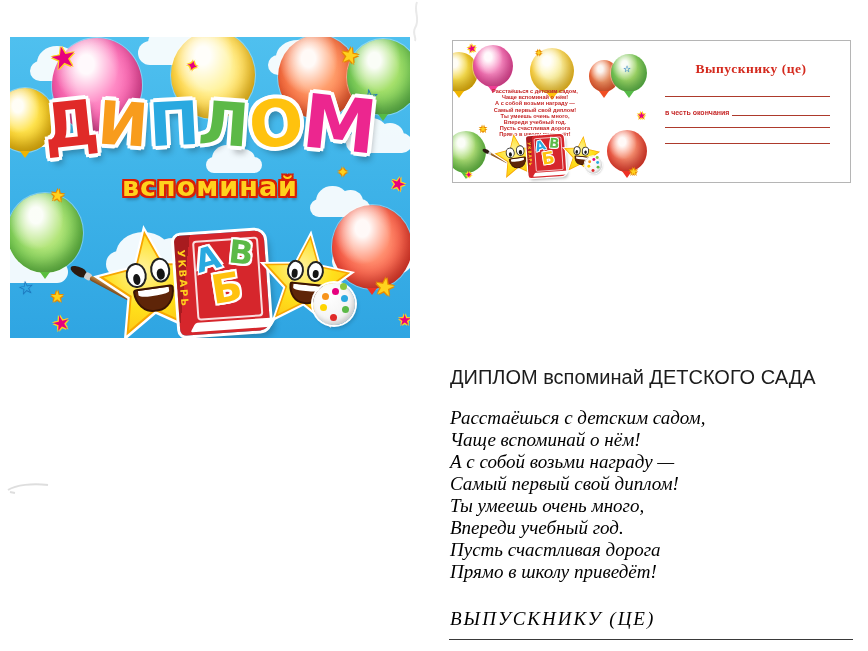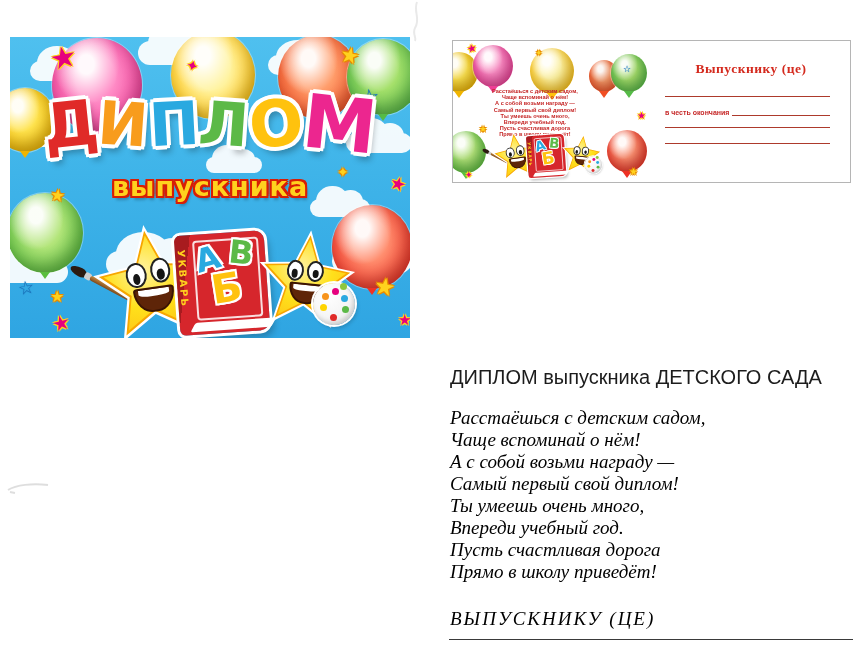--- a/index.html
+++ b/index.html
@@ -130,21 +130,21 @@
   <span class="st st-mag" style="left:380px;top:138px;font-size:18px;transform:rotate(18deg)">★</span>
   <span class="st st-blue" style="left:8px;top:242px;font-size:18px;transform:rotate(-10deg)">☆</span>
   <span class="st st-gold" style="left:40px;top:252px;font-size:16px">★</span>
   <span class="st st-mag" style="left:42px;top:276px;font-size:20px;transform:rotate(-14deg)">★</span>
   <span class="st st-gold" style="left:364px;top:238px;font-size:24px;transform:rotate(10deg)">★</span>
   <span class="st st-mag" style="left:388px;top:276px;font-size:15px">★</span>
 
   <div class="cover-title">
     <span class="blt" style="color:#e02a28;font-size:62px;transform:rotate(-6deg)">Д</span><span class="blt" style="color:#f89c1c;font-size:60px;transform:rotate(4deg)">И</span><span class="blt" style="color:#2aa9e0;font-size:60px;transform:rotate(-3deg)">П</span><span class="blt" style="color:#5cb947;font-size:60px;transform:rotate(4deg)">Л</span><span class="blt" style="color:#ffc20e;font-size:64px;transform:rotate(-5deg)">О</span><span class="blt" style="color:#ec268f;font-size:74px;transform:rotate(6deg)">М</span>
   </div>
-  <div class="sub1">выпускника</div>
+  <div class="sub1">вспоминай</div>
 
   <div class="trio" style="left:52px;top:196px">
     <div class="brush" style="left:3px;top:52px;width:95px;transform:rotate(28deg)">
       <span class="tip"></span>
         <span class="ferrule"></span>
         <span class="handle"></span>
     </div>
     <div class="smiley" style="left:41px;top:2px;width:97px;height:97px;transform:rotate(-8deg)">
       <div class="lay w"></div>
         <div class="lay o"></div>
@@ -269,21 +269,21 @@
     <div class="occ-row">
       <span class="occ-label">в честь окончания</span>
       <span class="fill-line"></span>
     </div>
     <div class="fill-line line-a" style="top:86px"></div>
     <div class="fill-line line-a" style="top:102px"></div>
   </div>
 </div>
 
 <div class="desc">
-  <p class="desc-title">ДИПЛОМ выпускника ДЕТСКОГО САДА</p>
+  <p class="desc-title">ДИПЛОМ вспоминай ДЕТСКОГО САДА</p>
   <div class="desc-poem">
     <div>Расстаёшься с детским садом,</div>
     <div>Чаще вспоминай о нём!</div>
     <div>А с собой возьми награду —</div>
     <div>Самый первый свой диплом!</div>
     <div>Ты умеешь очень много,</div>
     <div>Впереди учебный год.</div>
     <div>Пусть счастливая дорога</div>
     <div>Прямо в школу приведёт!</div>
   </div>

